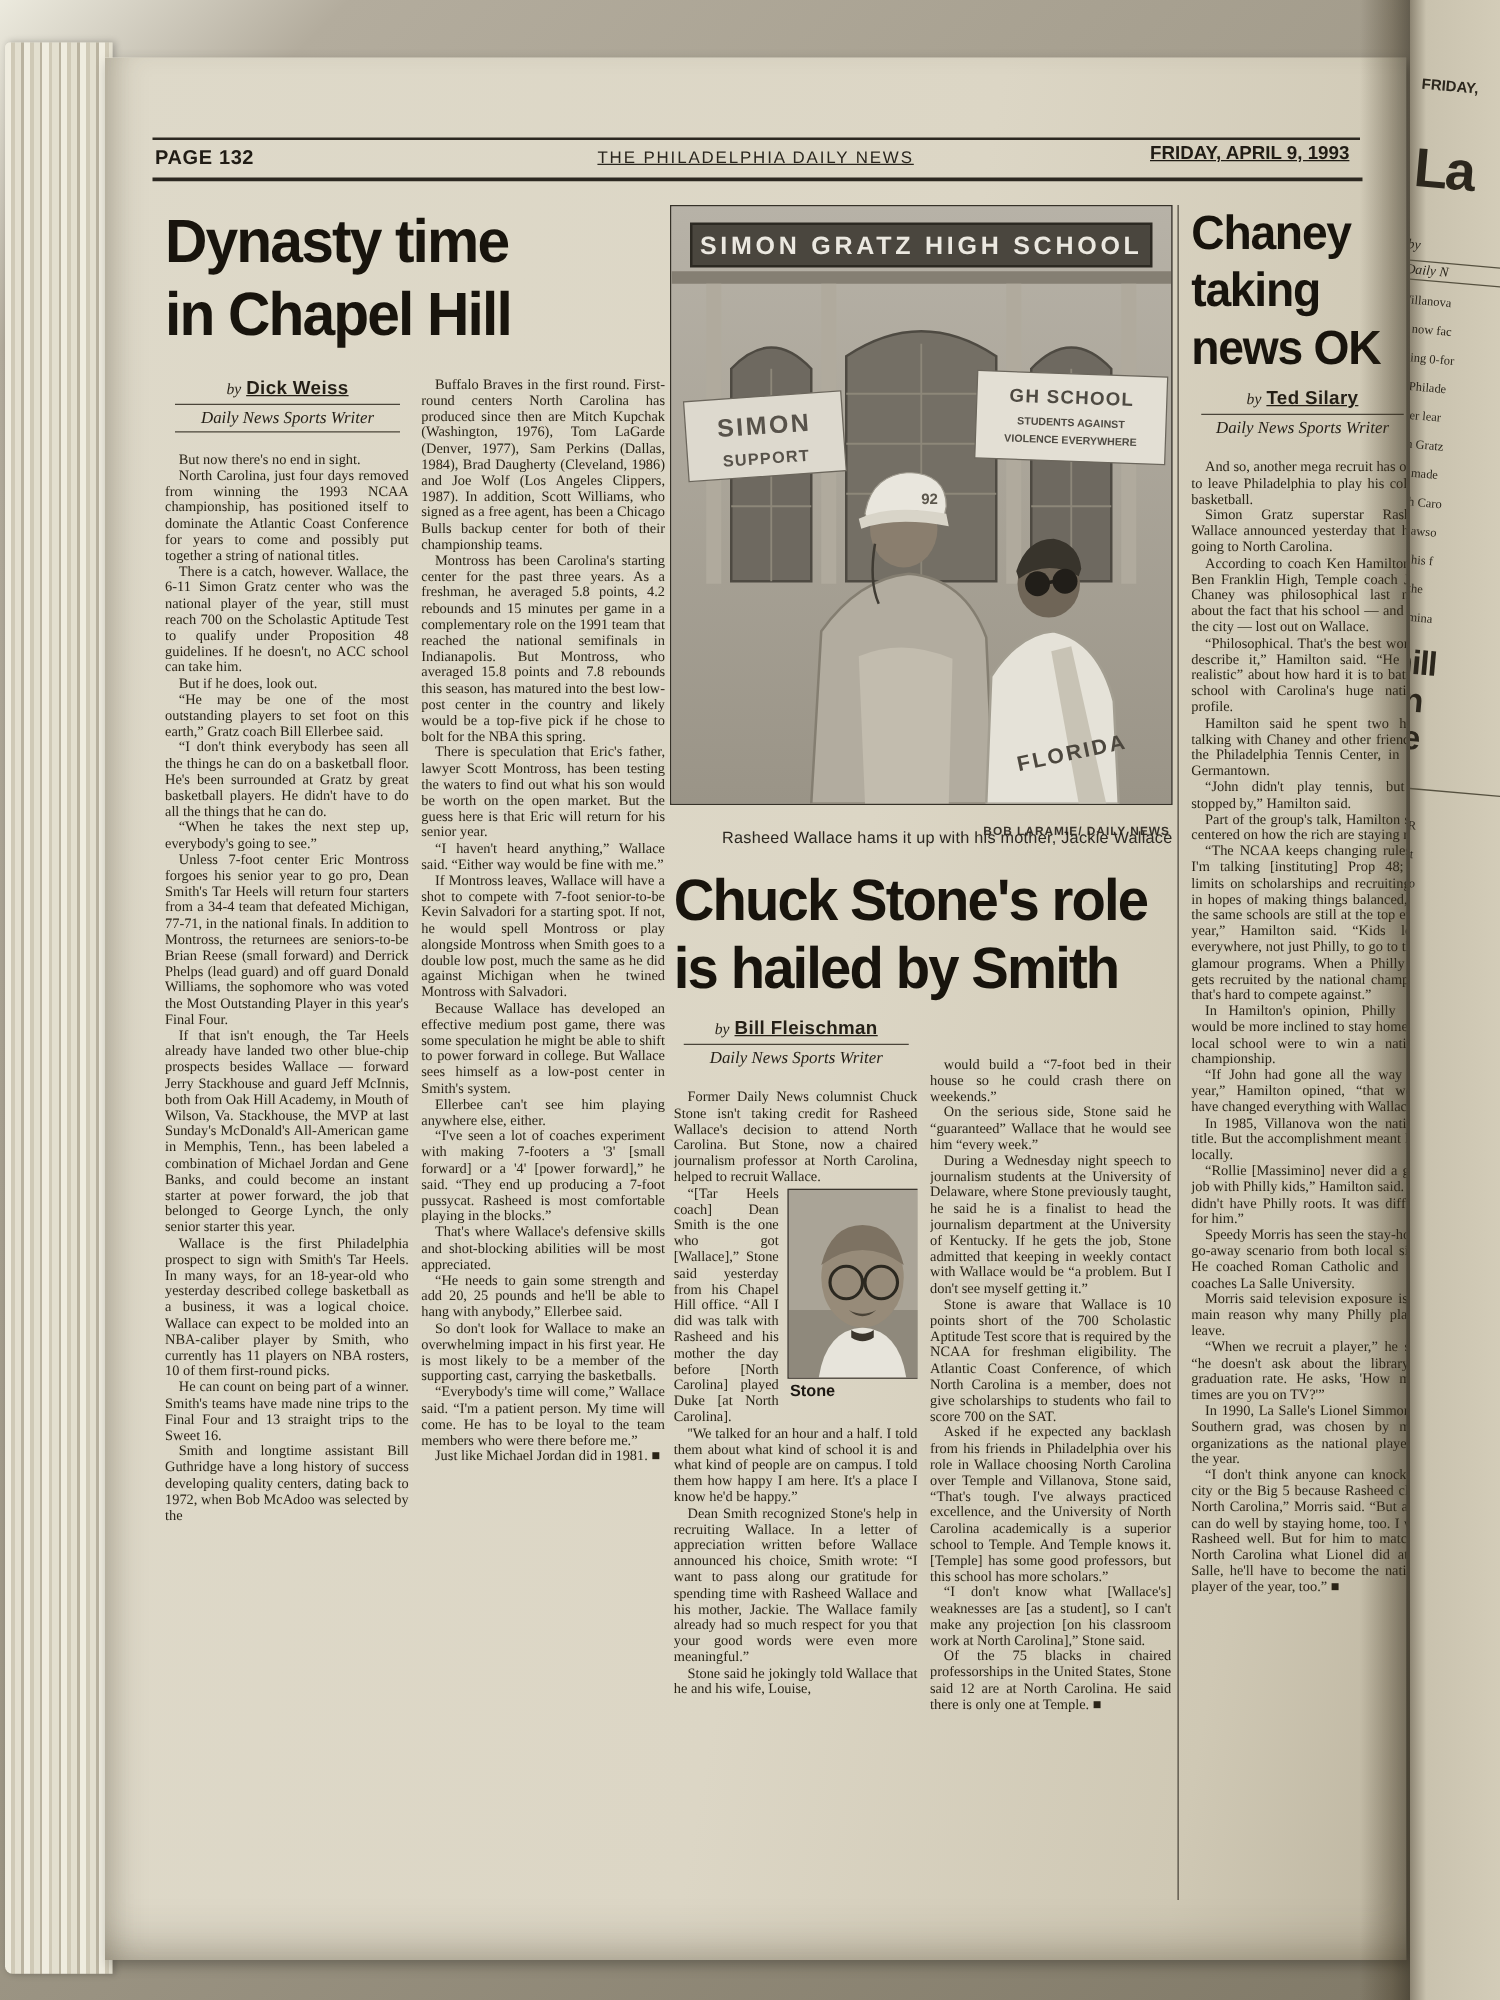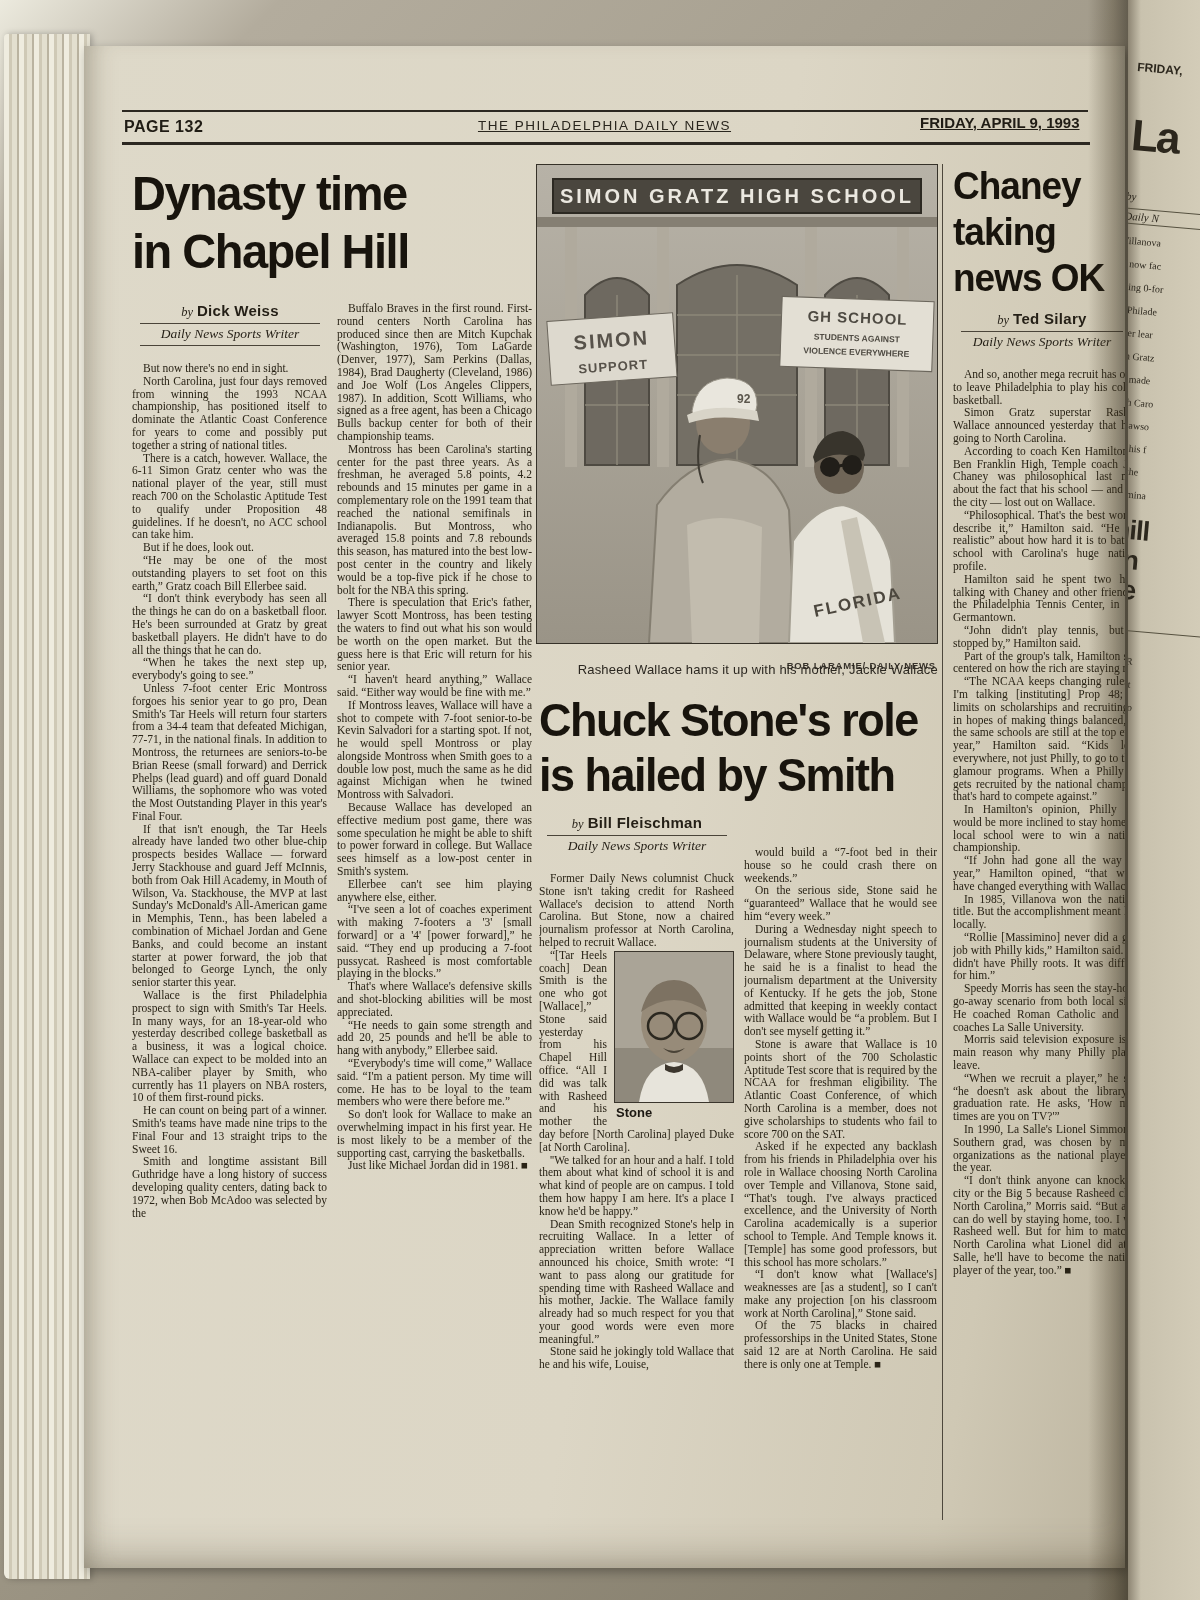--- a/index.html
+++ b/index.html
@@ -15,30 +15,30 @@
     background:linear-gradient(100deg,#ded9c9 0%,#dcd6c5 55%,#cfc8b4 85%,#bdb5a0 100%);
     box-shadow:inset 22px 0 28px -18px rgba(70,60,40,.35), inset 0 -30px 40px -25px rgba(70,60,40,.4), 3px 4px 10px rgba(0,0,0,.3);}
   .rule{position:absolute;background:#2c2821;}
   .page-num{position:absolute;font:700 16px "Liberation Sans",sans-serif;color:#201c15;letter-spacing:.5px;}
   .masthead{position:absolute;font:500 13.5px "Liberation Sans",sans-serif;color:#2a261e;letter-spacing:1.5px;}
   .dateline{position:absolute;font:700 15px "Liberation Sans",sans-serif;color:#201c15;white-space:nowrap;}
   .headline{position:absolute;font-family:"Liberation Sans",sans-serif;font-weight:700;color:#18140d;
     letter-spacing:-1.5px;white-space:pre-line;transform:scaleY(1.04);transform-origin:top left;}
   .byline{position:absolute;text-align:center;color:#241f16;}
   .byline .by{font:italic 12.5px "Liberation Serif",serif;}
-  .byline .name{font:700 15px "Liberation Sans",sans-serif;letter-spacing:.3px;}
+  .byline .name{font:700 15px "Liberation Sans",sans-serif;letter-spacing:.3px;text-decoration:underline;}
   .byline .brule{height:1px;background:#4a4439;margin:3px 8px 2px 8px;}
   .byline .title{font:italic 13.5px "Liberation Serif",serif;}
   .col{position:absolute;font:11.5px/12.8px "Liberation Serif",serif;text-align:justify;color:#292316;overflow:hidden;}
   .col p{margin:0;text-indent:11px;}
   .photo-frame{position:absolute;border:1px solid #353128;background:#aaa59a;overflow:hidden;}
   .credit{position:absolute;font:600 9.5px "Liberation Sans",sans-serif;letter-spacing:.8px;color:#37322a;text-align:right;margin-top:12px;}
   .caption{position:absolute;font:500 13px "Liberation Sans",sans-serif;color:#2b2720;letter-spacing:.2px;}
   .vrule{position:absolute;width:1px;background:#4d473c;}
-  .stone-inset{float:right;width:120px;margin:2px 0 2px 7px;}
+  .stone-inset{float:right;width:104px;margin:2px 0 2px 7px;}
   .stone-inset .iphoto{width:118px;height:150px;border:1px solid #3a352c;background:#b3ada1;}
   .stone-inset .icap{font:700 13px "Liberation Sans",sans-serif;color:#1c1812;margin-top:2px;text-indent:2px;}
   
   .spine{position:absolute;left:1088px;top:0;width:46px;height:1600px;
     background:linear-gradient(90deg,rgba(60,50,30,0) 0%,rgba(60,50,30,.35) 55%,rgba(25,20,10,.55) 100%);}
   .next-page{position:absolute;left:1128px;top:0;width:72px;height:1600px;overflow:hidden;
     background:linear-gradient(90deg,#8d8573 0%,#c9c2ae 18%,#d3ccb8 100%);}
   .np-inner{position:absolute;left:10px;top:60px;width:120px;transform:rotate(5deg);transform-origin:top left;color:#2c271d;}
   .np-date{font:700 12px "Liberation Sans",sans-serif;margin-bottom:36px;}
   .np-h1{font:700 44px "Liberation Sans",sans-serif;letter-spacing:-2px;margin-bottom:30px;}
@@ -91,22 +91,22 @@
         <p>Buffalo Braves in the first round. First-round centers North Carolina has produced since then are Mitch Kupchak (Washington, 1976), Tom LaGarde (Denver, 1977), Sam Perkins (Dallas, 1984), Brad Daugherty (Cleveland, 1986) and Joe Wolf (Los Angeles Clippers, 1987). In addition, Scott Williams, who signed as a free agent, has been a Chicago Bulls backup center for both of their championship teams.</p>
         <p>Montross has been Carolina's starting center for the past three years. As a freshman, he averaged 5.8 points, 4.2 rebounds and 15 minutes per game in a complementary role on the 1991 team that reached the national semifinals in Indianapolis. But Montross, who averaged 15.8 points and 7.8 rebounds this season, has matured into the best low-post center in the country and likely would be a top-five pick if he chose to bolt for the NBA this spring.</p>
         <p>There is speculation that Eric's father, lawyer Scott Montross, has been testing the waters to find out what his son would be worth on the open market. But the guess here is that Eric will return for his senior year.</p>
         <p>“I haven't heard anything,” Wallace said. “Either way would be fine with me.”</p>
         <p>If Montross leaves, Wallace will have a shot to compete with 7-foot senior-to-be Kevin Salvadori for a starting spot. If not, he would spell Montross or play alongside Montross when Smith goes to a double low post, much the same as he did against Michigan when he twined Montross with Salvadori.</p>
         <p>Because Wallace has developed an effective medium post game, there was some speculation he might be able to shift to power forward in college. But Wallace sees himself as a low-post center in Smith's system.</p>
         <p>Ellerbee can't see him playing anywhere else, either.</p>
         <p>“I've seen a lot of coaches experiment with making 7-footers a '3' [small forward] or a '4' [power forward],” he said. “They end up producing a 7-foot pussycat. Rasheed is most comfortable playing in the blocks.”</p>
         <p>That's where Wallace's defensive skills and shot-blocking abilities will be most appreciated.</p>
         <p>“He needs to gain some strength and add 20, 25 pounds and he'll be able to hang with anybody,” Ellerbee said.</p>
+        <p>So don't look for Wallace to make an overwhelming impact in his first year. He is most likely to be a member of the supporting cast, carrying the basketballs.</p>
         <p>“Everybody's time will come,” Wallace said. “I'm a patient person. My time will come. He has to be loyal to the team members who were there before me.”</p>
-        <p>So don't look for Wallace to make an overwhelming impact in his first year. He is most likely to be a member of the supporting cast, carrying the basketballs.</p>
         <p>Just like Michael Jordan did in 1981. ■</p>
       </div>
 
     <div class="photo-frame" style="left:452px;top:118px;width:400px;height:478px;">
       <svg width="400" height="478" viewBox="0 0 400 478">
         <defs>
           <linearGradient id="wall" x1="0" y1="0" x2="0" y2="1">
             <stop offset="0" stop-color="#b7b2a7"></stop>
               <stop offset="1" stop-color="#9a9487"></stop>
           </linearGradient>

